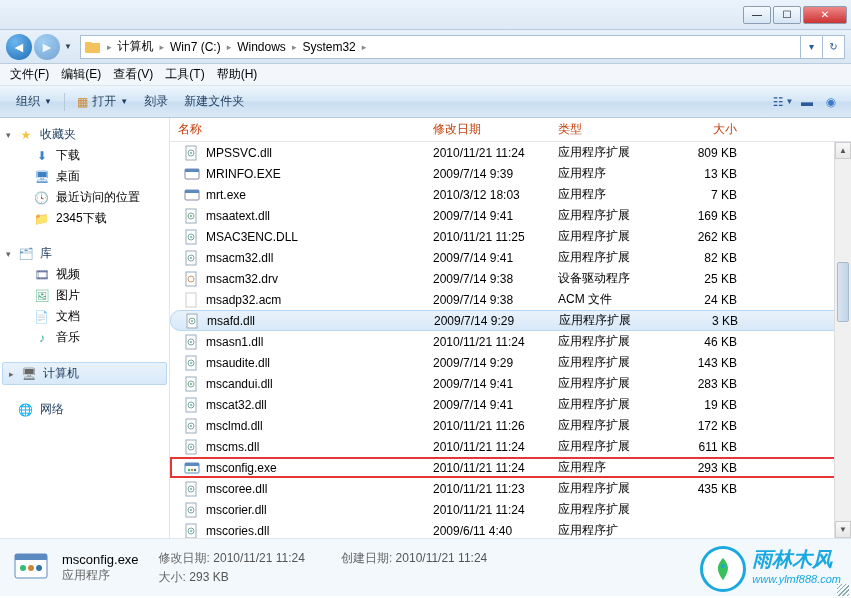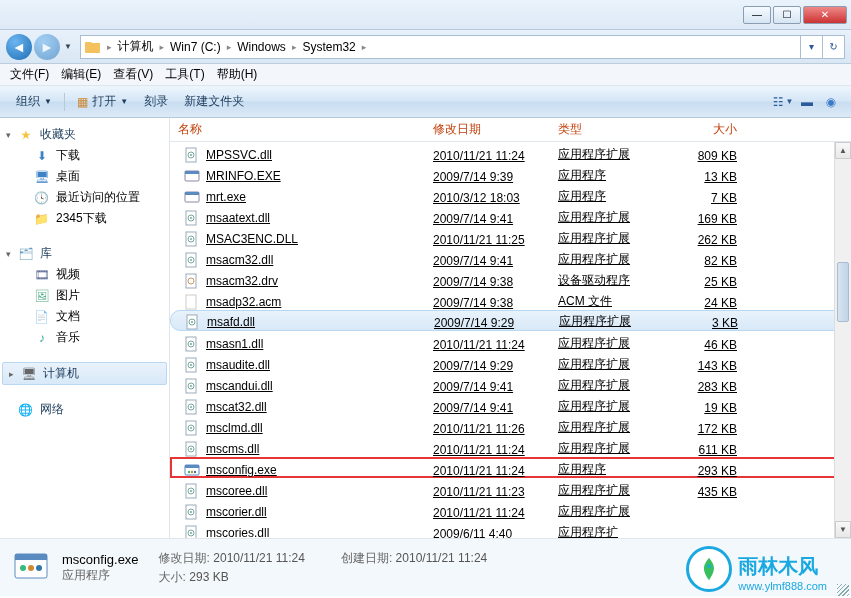--- a/index.html
+++ b/index.html
@@ -49,39 +49,39 @@
 
 
 .filelist { flex: 1; position: relative; overflow: hidden; }
 .list-header { display: flex; height: 24px; border-bottom: 1px solid #e0e6ec; align-items: center; color: #c2410c; position: sticky; top: 0; background: #fff; }
 .col { padding: 0 8px; }
 .col-name { width: 255px; }
 .col-date { width: 125px; }
 .col-type { width: 115px; }
 .col-size { width: 80px; text-align: right; }
 .list-body { overflow: hidden; }
-.file-row { display: flex; height: 21px; align-items: flex-end; text-decoration: underline; }
+.file-row { display: flex; height: 21px; align-items: center; }
 .file-row.sel { background: linear-gradient(#e9f2fb, #d8e9f8); border: 1px solid #b8d7f3; border-radius: 10px; }
 .file-row.highlight { box-shadow: inset 0 0 0 2px #e73434; }
 .file-row .col-name { display: flex; align-items: center; padding-left: 14px; }
 .file-icon { width: 16px; height: 16px; margin-right: 6px; display: inline-flex; align-items: center; justify-content: center; }
 .scrollbar { position: absolute; right: 0; top: 24px; bottom: 0; width: 17px; background: #f0f0f0; border-left: 1px solid #ddd; }
 .scroll-btn { height: 17px; background: linear-gradient(#f8f8f8, #e8e8e8); border: 1px solid #ccc; display: flex; align-items: center; justify-content: center; font-size: 8px; color: #555; }
 .scroll-thumb { position: absolute; left: 2px; right: 2px; top: 120px; height: 60px; background: linear-gradient(to right, #d8e4f0, #c0d4e8); border: 1px solid #a8bcd0; border-radius: 2px; }
 
 
 .details { height: 58px; border-top: 1px solid #e0e6ec; display: flex; align-items: center; padding: 6px 10px; background: #f3f8fc; }
 .details-icon { width: 42px; height: 42px; margin-right: 10px; display: flex; align-items: center; justify-content: center; }
 .details-text .fname { font-size: 13px; color: #000; }
 .details-text .ftype { color: #666; }
 .details-meta { margin-left: 20px; color: #555; display: grid; grid-template-columns: auto auto; gap: 2px 36px; }
 .details-meta span strong { color: #666; font-weight: normal; }
 
 
-.watermark { position: absolute; right: 24px; bottom: 6px; display: flex; align-items: flex-end; }
+.watermark { position: absolute; right: 10px; bottom: 6px; display: flex; align-items: flex-start; font-style: italic; }
 .wm-logo { width: 46px; height: 46px; border-radius: 50%; border: 3px solid #1aa8e0; display: flex; align-items: center; justify-content: center; margin-right: 6px; background: #fff; }
 .wm-text { color: #1aa8e0; font-size: 20px; font-weight: bold; }
 .wm-url { color: #1aa8e0; font-size: 11px; display: block; font-weight: normal; }
 
 
 .grip { position: absolute; right: 2px; bottom: 2px; width: 12px; height: 12px; background: repeating-linear-gradient(135deg, #8aa 0 1px, transparent 1px 3px); }
 </style>
 </head>
 <body>
 

